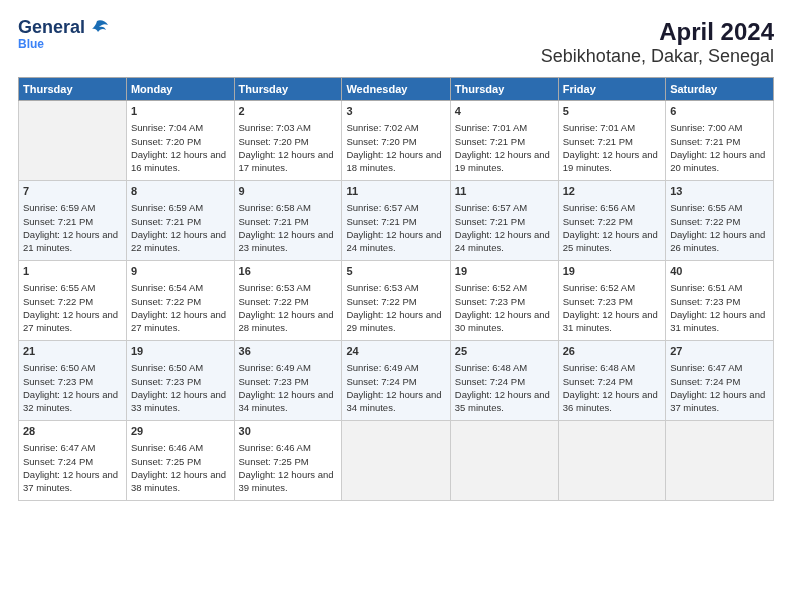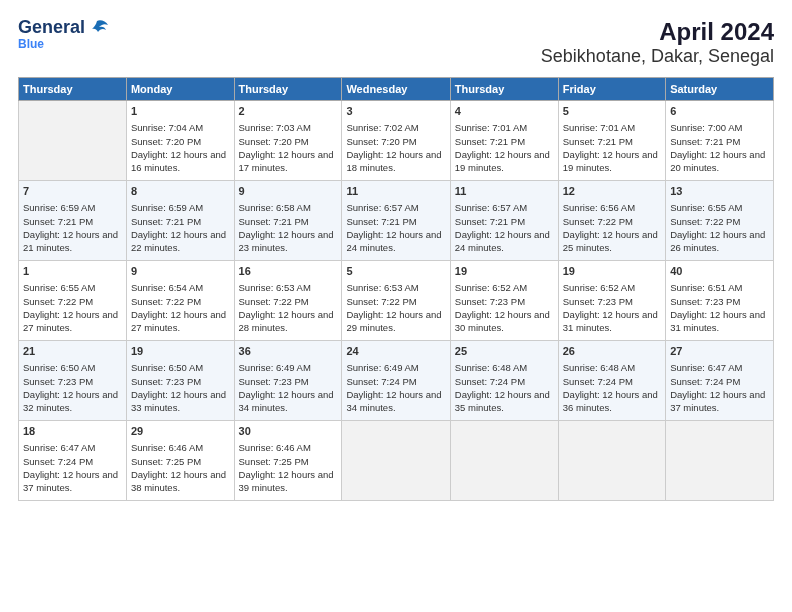--- a/index.html
+++ b/index.html
@@ -145,21 +145,21 @@
         <tr>
           <td><span class="day-num">21</span><span>Sunrise: 6:50 AM<br>Sunset: 7:23 PM<br>Daylight: 12 hours and 32 minutes.</span></td>
           <td><span class="day-num">19</span><span>Sunrise: 6:50 AM<br>Sunset: 7:23 PM<br>Daylight: 12 hours and 33 minutes.</span></td>
           <td><span class="day-num">36</span><span>Sunrise: 6:49 AM<br>Sunset: 7:23 PM<br>Daylight: 12 hours and 34 minutes.</span></td>
           <td><span class="day-num">24</span><span>Sunrise: 6:49 AM<br>Sunset: 7:24 PM<br>Daylight: 12 hours and 34 minutes.</span></td>
           <td><span class="day-num">25</span><span>Sunrise: 6:48 AM<br>Sunset: 7:24 PM<br>Daylight: 12 hours and 35 minutes.</span></td>
           <td><span class="day-num">26</span><span>Sunrise: 6:48 AM<br>Sunset: 7:24 PM<br>Daylight: 12 hours and 36 minutes.</span></td>
           <td><span class="day-num">27</span><span>Sunrise: 6:47 AM<br>Sunset: 7:24 PM<br>Daylight: 12 hours and 37 minutes.</span></td>
         </tr>
         <tr>
-          <td><span class="day-num">18</span><span>Sunrise: 6:47 AM<br>Sunset: 7:24 PM<br>Daylight: 12 hours and 37 minutes.</span></td>
+          <td><span class="day-num">28</span><span>Sunrise: 6:47 AM<br>Sunset: 7:24 PM<br>Daylight: 12 hours and 37 minutes.</span></td>
           <td><span class="day-num">29</span><span>Sunrise: 6:46 AM<br>Sunset: 7:25 PM<br>Daylight: 12 hours and 38 minutes.</span></td>
           <td><span class="day-num">30</span><span>Sunrise: 6:46 AM<br>Sunset: 7:25 PM<br>Daylight: 12 hours and 39 minutes.</span></td>
           <td class="empty"></td>
           <td class="empty"></td>
           <td class="empty"></td>
           <td class="empty"></td>
         </tr>
       </tbody>
   </table>
 </div>

